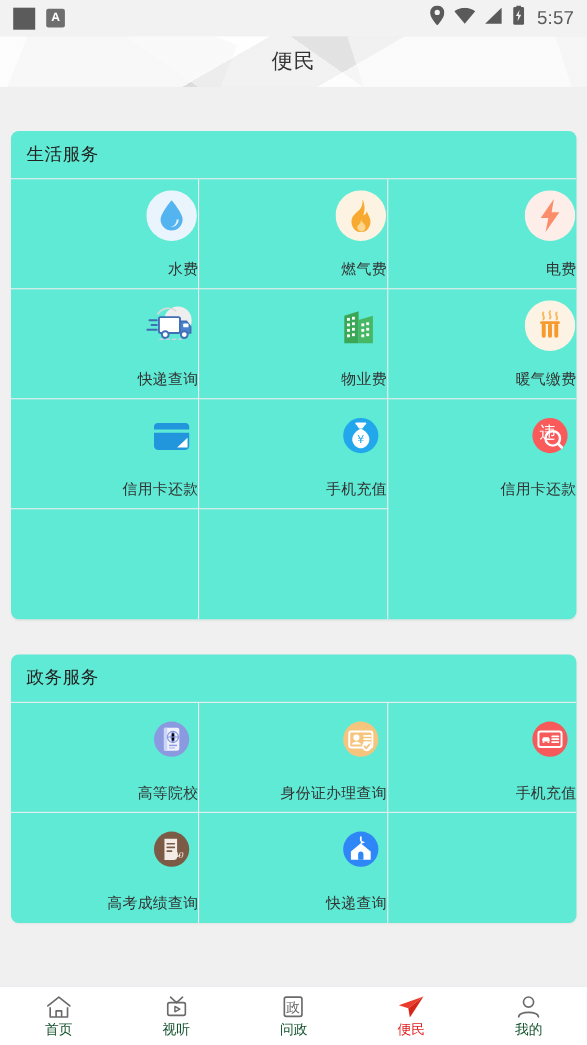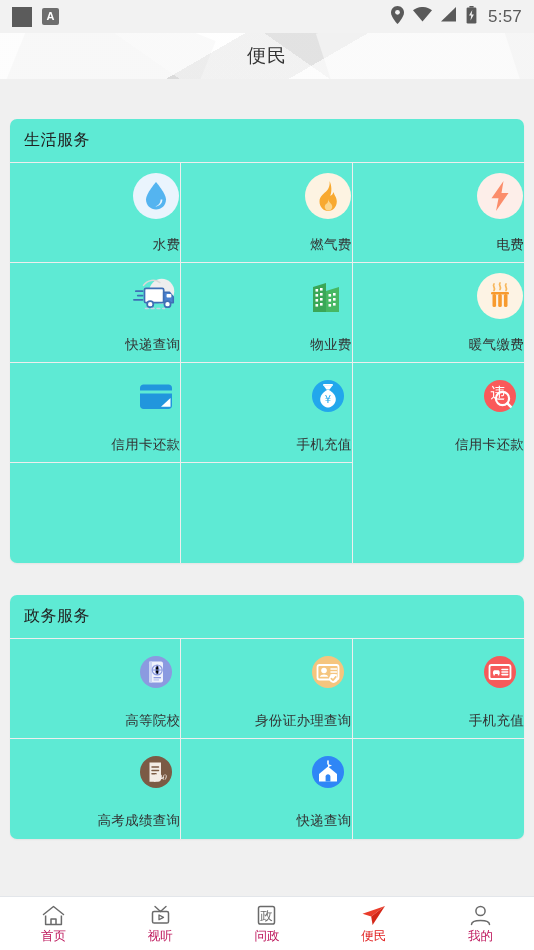--- a/index.html
+++ b/index.html
@@ -93,21 +93,21 @@
     flex: 0 0 54px; height: 54px;
     background: #ffffff;
     border-top: 1px solid #e3e6ea;
     display: flex;
   }
   .tab {
     flex: 1; display: flex; flex-direction: column;
     align-items: center; justify-content: center; gap: 2px;
   }
   .tab-ico { height: 23px; display: flex; align-items: flex-end; }
-  .tab-label { font-size: 12.5px; color: #be185d; }
+  .tab-label { font-size: 12.5px; color: #14532d; }
   .tab.active .tab-label { color: #e02020; }
 </style>
 </head>
 <body>
 
 <div id="app">
 
   <div class="statusbar">
     <div class="sb-left">
       <div class="sb-sq"></div>

